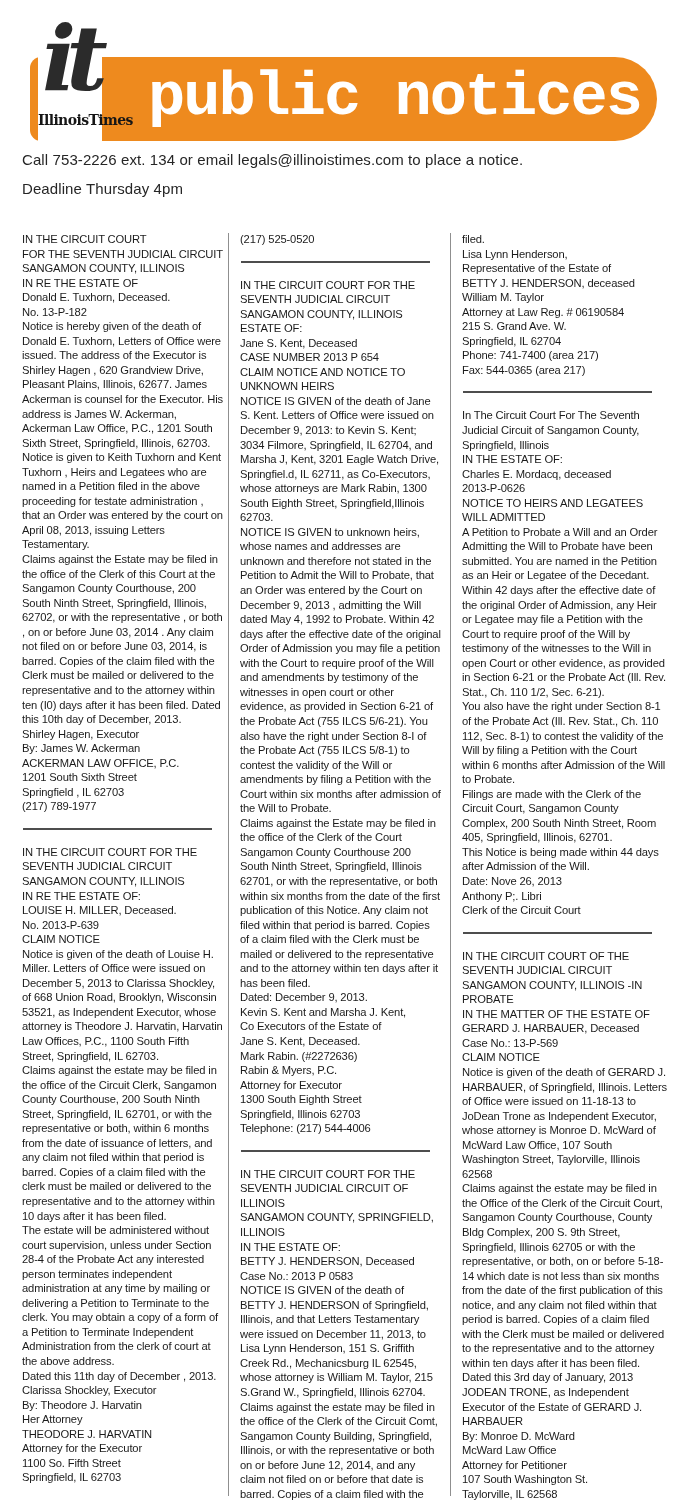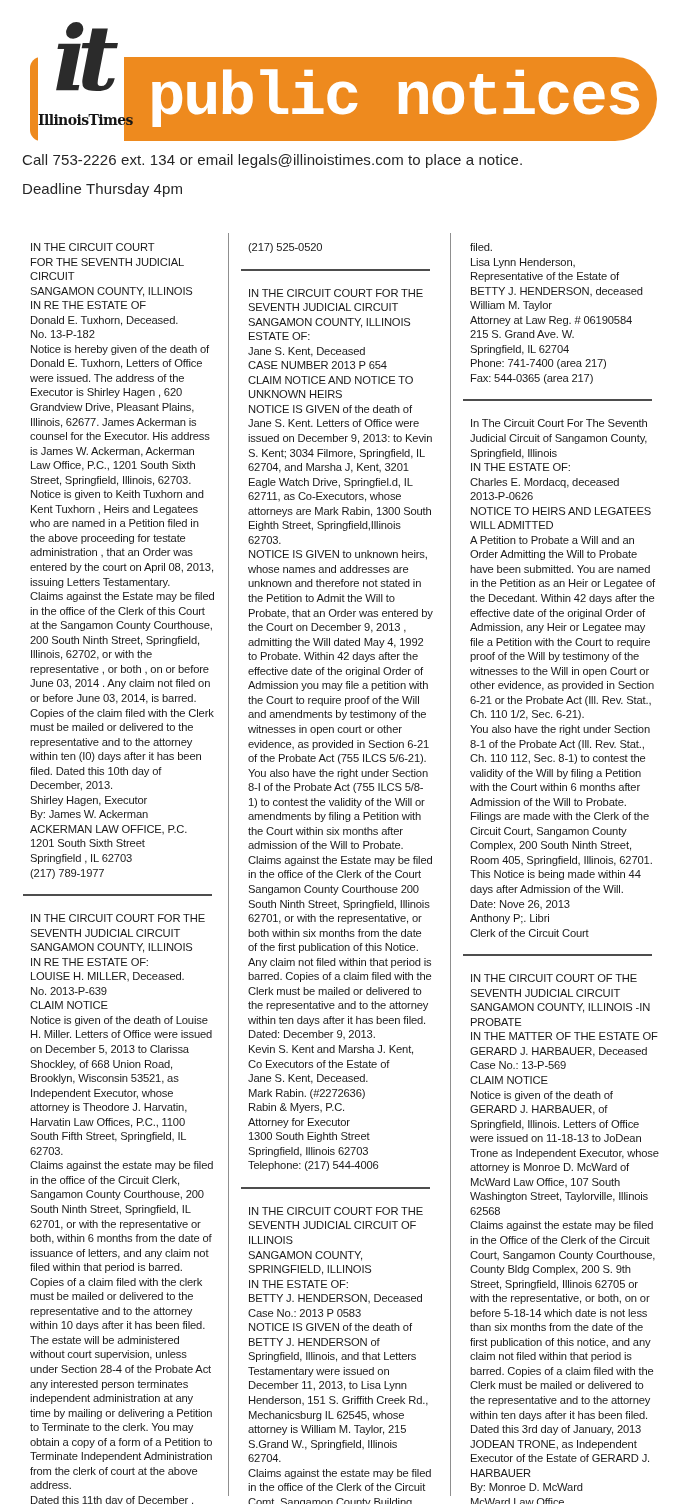--- a/index.html
+++ b/index.html
@@ -10,21 +10,21 @@
   
   .band{
     position:absolute;left:30px;top:57px;width:627px;height:84px;
     background:#EE8A1E;border-radius:12px 46px 46px 12px;
   }
   .band-text{
     position:absolute;left:118px;top:0;height:84px;line-height:82px;
     font-size:62px;font-weight:bold;color:#ffffff;letter-spacing:-2px;white-space:nowrap;font-family:Liberation Mono, monospace;
   }
   .logo{
-    position:absolute;left:38px;top:12px;width:86px;height:130px;background:#ffffff;
+    position:absolute;left:38px;top:12px;width:64px;height:130px;background:#ffffff;
     display:flex;flex-direction:column;justify-content:flex-start;
   }
   .logo-it{
     font-family:"DejaVu Serif", serif;font-style:italic;font-weight:bold;
     font-size:90px;line-height:104px;color:#2b2b2b;text-align:center;letter-spacing:-10px;
     margin-top:-6px;
   }
   .logo-word{
     font-family:"DejaVu Serif", serif;font-weight:bold;font-size:14px;color:#161616;
     text-align:left;letter-spacing:-0.6px;margin-top:2px;white-space:nowrap;
@@ -34,21 +34,21 @@
     color:#262626;letter-spacing:0.1px;
   }
   
   .col{position:absolute;top:232px;}
   #col-0{left:22px;width:201px;}
   #col-1{left:240px;width:201px;}
   #col-2{left:462px;width:205px;}
   .vrule{position:absolute;top:233px;height:1263px;width:1px;background:#8f8f8f;}
   #vrule-0{left:228px;}
   #vrule-1{left:450px;}
-  .notice{margin:8px;padding:0;}
+  .notice{margin:0;padding:0;}
   .ln{
     font-size:11.2px;line-height:14.55px;color:#1b1b1b;letter-spacing:-0.15px;
     text-align:left;
   }
   .hdiv{
     border:0;border-top:2px solid #4d4d4d;width:189px;margin:14px 0 15px 1px;
   }
 </style>
 </head>
 <body>

